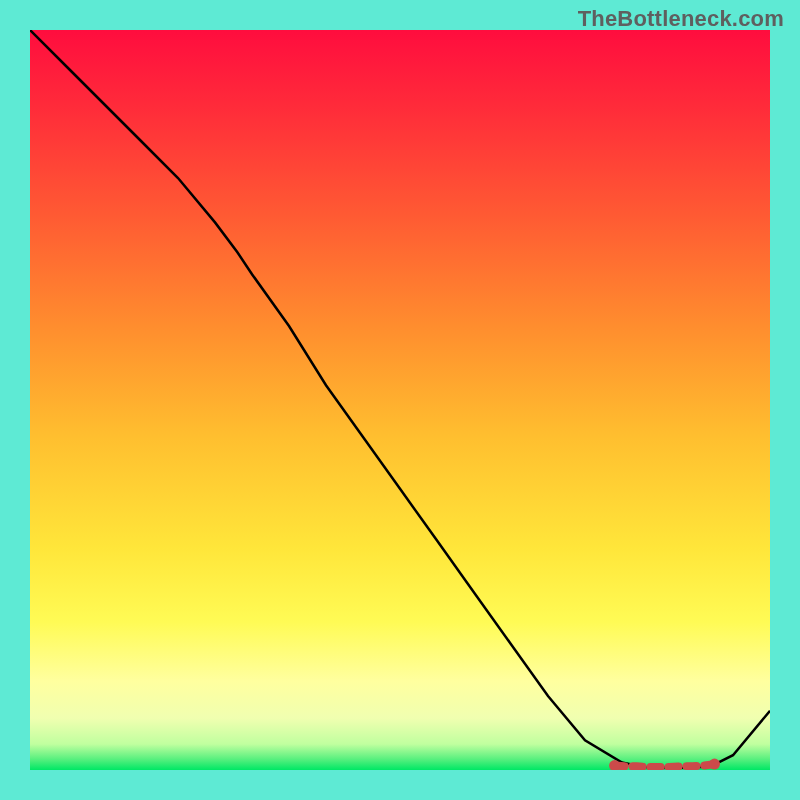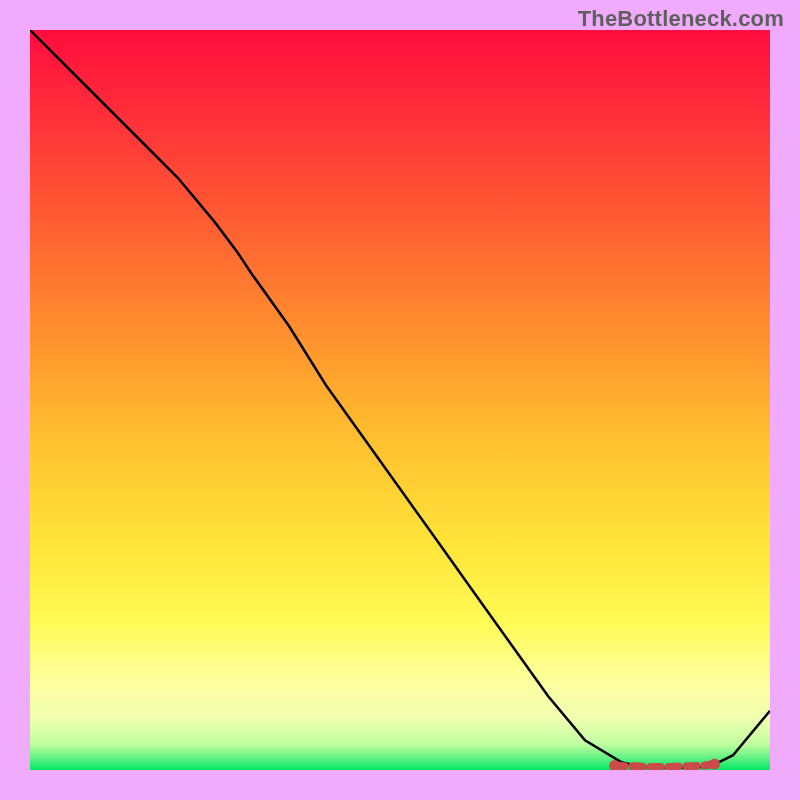--- a/index.html
+++ b/index.html
@@ -1,21 +1,21 @@
 <!DOCTYPE html>
 <html><head>
 <meta charset="utf-8">
 <style>
   * { margin: 0; padding: 0; box-sizing: border-box; }
   html, body { width: 800px; height: 800px; background: #000; overflow: hidden; }
   .container {
     position: relative;
     width: 800px;
     height: 800px;
-    background: #f0abfc;
+    background: #5eead4;
   }
   .plot-area {
     position: absolute;
     left: 30px;
     top: 30px;
     width: 740px;
     height: 740px;
   }
   .watermark {
     position: absolute;

